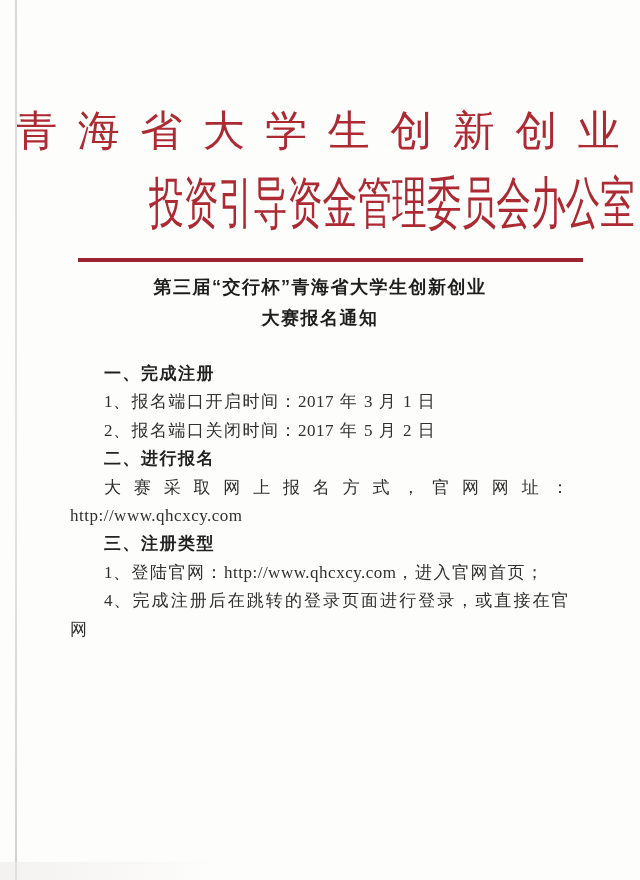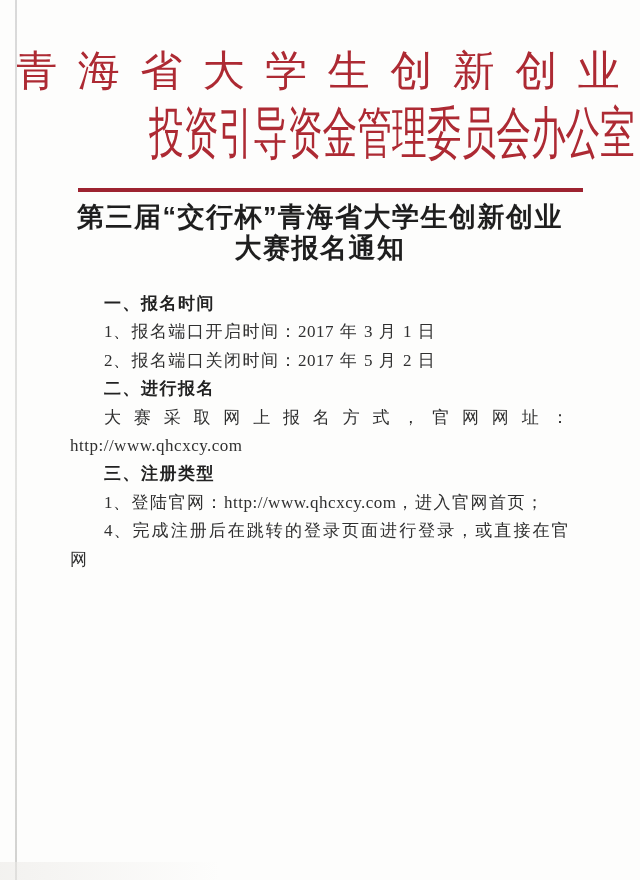--- a/index.html
+++ b/index.html
@@ -21,47 +21,47 @@
     width: 2px; height: 880px;
     background: linear-gradient(180deg, #d9d9d9 0%, #e3e3e1 55%, #d2d2d0 100%);
   }
   .scan-smudge {
     position: absolute; left: 0; bottom: 0;
     width: 220px; height: 18px;
     background: linear-gradient(90deg, #eceae7, rgba(255,255,255,0));
     opacity: .6;
   }
   
-  .letterhead { padding-top: 48px; text-align: center; }
+  .letterhead { padding-top: 108px; text-align: center; }
   .lh1 {
     font-size: 42px; line-height: 46px;
     letter-spacing: 5px;
     font-weight: 400;
     white-space: nowrap;
   }
-  .lh2-wrap { margin-top: 10px; line-height: 58px; }
+  .lh2-wrap { margin-top: 20px; line-height: 58px; }
   .lh2 {
     display: inline-block;
     font-size: 56px; line-height: 58px;
     transform: scaleX(0.62);
     transform-origin: 50% 50%;
     white-space: nowrap;
     font-weight: 400;
   }
   .red-rule {
     margin: 12px 0 0 78px;
     width: 505px; height: 4px;
   }
   
   .doc-title {
     margin: 10px 70px 12px 70px;
     text-align: center;
     font-family: "Liberation Sans", "DejaVu Sans", sans-serif;
     font-weight: 700;
-    font-size: 27px; line-height: 31px;
+    font-size: 18px; line-height: 31px;
     letter-spacing: 1.5px;
     color: #1e1e1e;
   }
   
   .body {
     margin: 26px 70px 0 70px;
     width: 500px;
     font-size: 17px;
     line-height: 28.4px;
     letter-spacing: 1.5px;
@@ -89,21 +89,21 @@
     </div>
     <div class="red-rule" style="background: rgb(157, 35, 48);"></div>
   </header>
 
   <h1 class="doc-title">
     <span>第三届“交行杯”青海省大学生创新创业</span><br>
     <span>大赛报名通知</span>
   </h1>
 
   <main class="body" id="body-blocks" style="color: rgb(48, 48, 48);">
-      <p class="heading">一、报名时间</p>
+      <p class="heading">一、完成注册</p>
       <p class="para"><span class="latin">1</span>、报名端口开启时间：<span class="latin">2017</span> 年 <span class="latin">3</span> 月 <span class="latin">1</span> 日</p>
       <p class="para"><span class="latin">2</span>、报名端口关闭时间：<span class="latin">2017</span> 年 <span class="latin">5</span> 月 <span class="latin">2</span> 日</p>
       <p class="heading">二、进行报名</p>
       <p class="para">大赛采取网上报名方式，官网网址：<span class="latin">http://www.qhcxcy.com</span></p>
       <p class="heading">三、注册类型</p>
       <p class="para"><span class="latin">1</span>、登陆官网：<span class="latin">http://www.qhcxcy.com</span>，进入官网首页；</p>
       <p class="para"><span class="latin">4</span>、完成注册后在跳转的登录页面进行登录，或直接在官网</p>
     </main>
 
   <div class="scan-smudge"></div>

